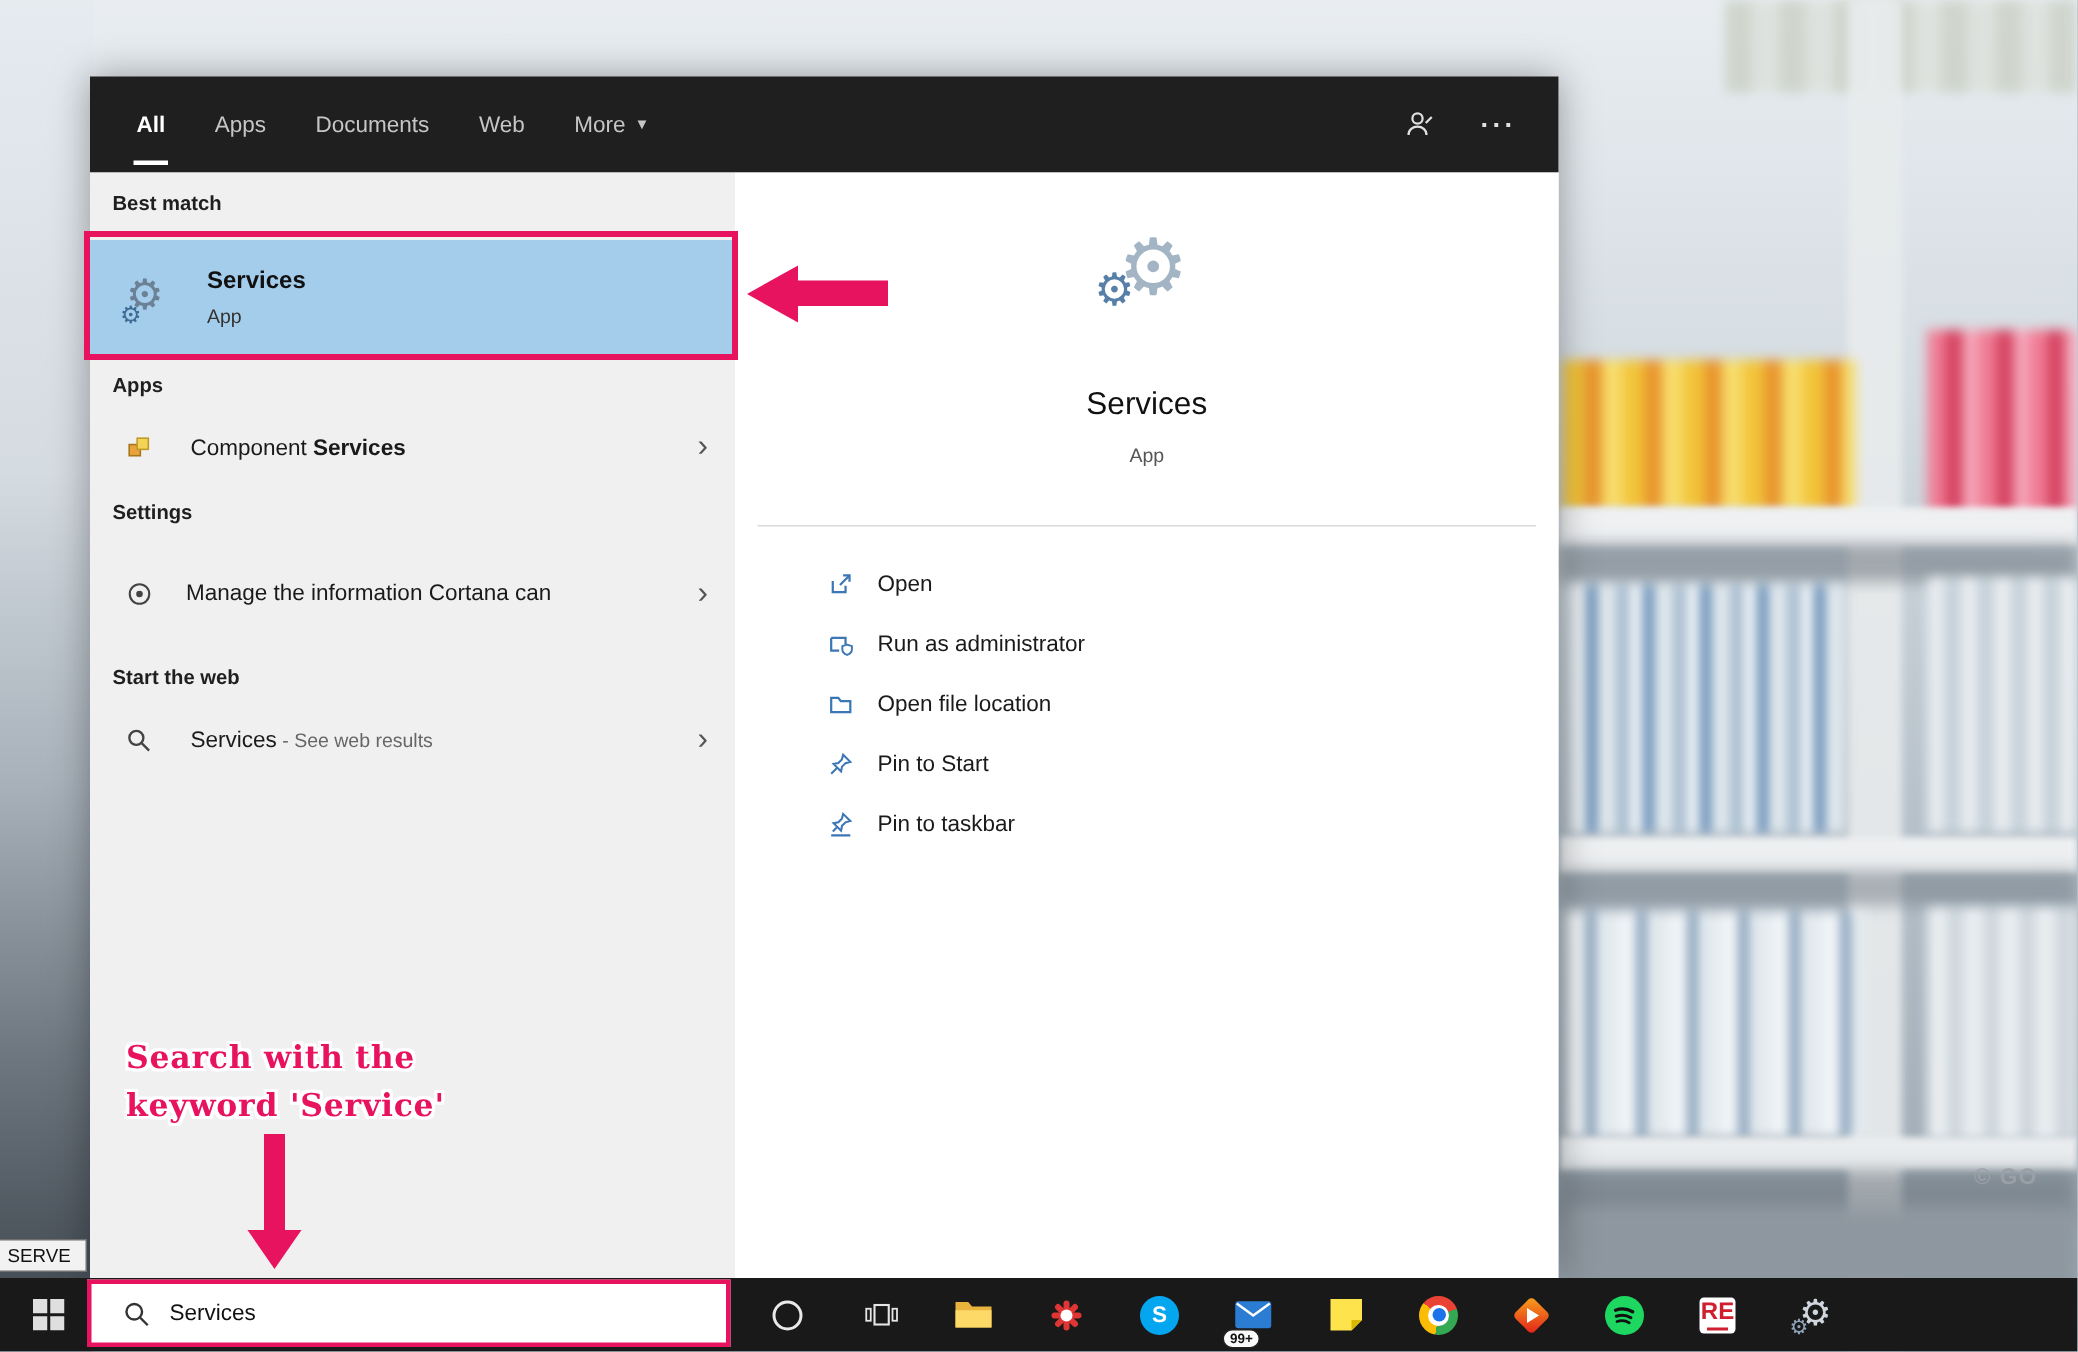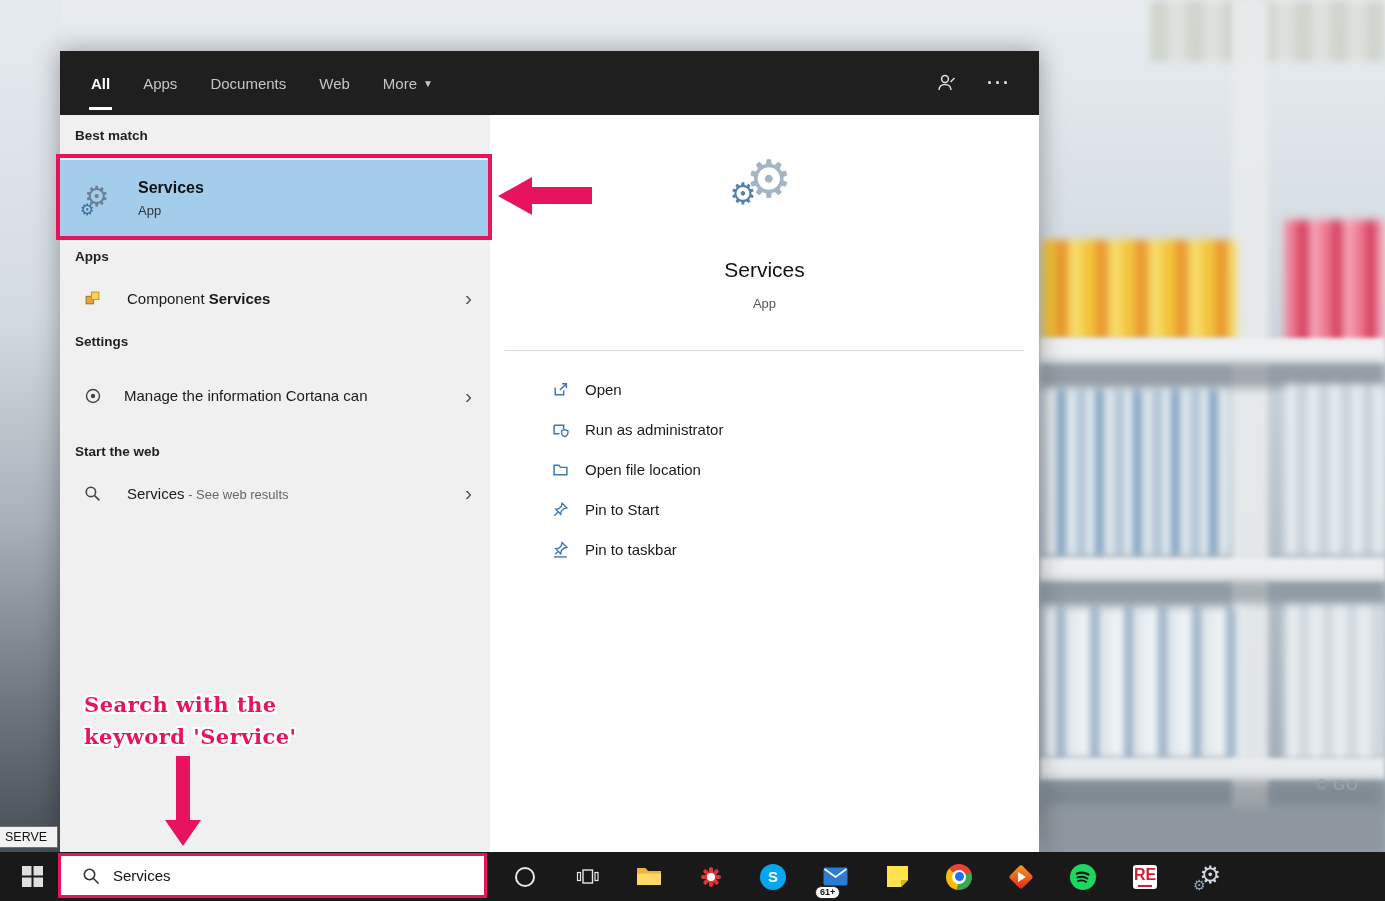--- a/index.html
+++ b/index.html
@@ -301,21 +301,21 @@
     <div class="tb-item">
       <span class="circle26 skype">
           <span>S</span>
         </span>
     </div>
     <div class="tb-item mail">
       <svg width="25" height="19" viewBox="0 0 25 19">
         <rect x="0.5" y="0.5" width="24" height="18" rx="2" fill="#2b7cd3"></rect>
         <path d="M1.5 2 L12.5 10 L23.5 2" fill="none" stroke="#fff" stroke-width="1.6"></path>
       </svg>
-      <span class="badge">61+</span>
+      <span class="badge">99+</span>
     </div>
     <div class="tb-item">
       <svg width="23" height="23" viewBox="0 0 23 23">
         <path d="M1 1 h21 v14 l-7 7 H1 z" fill="#ffe34d"></path>
         <path d="M22 15 l-7 7 v-7 z" fill="#d9b900"></path>
       </svg>
     </div>
     <div class="tb-item">
         <span class="circle26 chrome"></span>
       </div>

